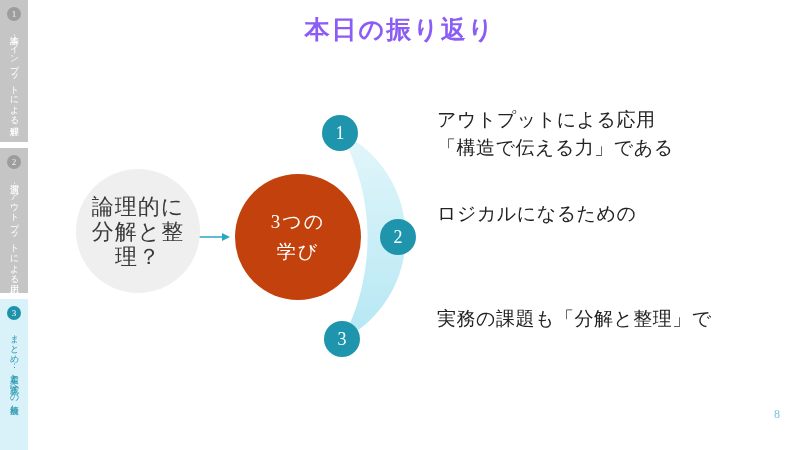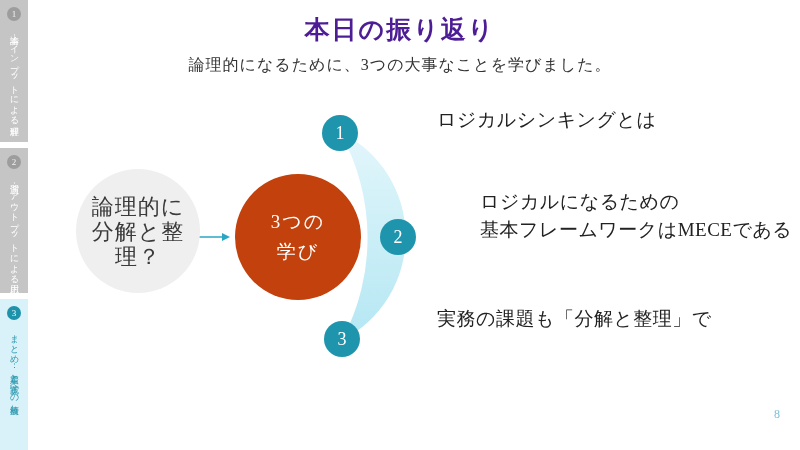--- a/index.html
+++ b/index.html
@@ -19,21 +19,21 @@
   .side-item--inactive { background:#c5c5c5; color:#ffffff; }
   .side-item--active   { background:#d9f1f8; color:#2b98ae; }
   .side-badge { width:14px; height:14px; border-radius:50%; flex:0 0 auto;
     font-size:9px; line-height:14px; text-align:center; margin-bottom:8px; }
   .side-item--inactive .side-badge { background:#9d9d9d; color:#f2f2f2; }
   .side-item--active   .side-badge { background:#1d92aa; color:#ffffff; }
   .side-label { writing-mode:vertical-rl; text-orientation:upright;
     font-size:9px; line-height:1; letter-spacing:0; }
   
   .title { position:absolute; left:0; right:0; top:13px; text-align:center;
-    font-size:25px; font-weight:bold; color:#4c1d95; letter-spacing:2px; }
+    font-size:25px; font-weight:bold; color:#8b5cf6; letter-spacing:2px; }
   .subtitle { position:absolute; left:0; right:0; top:55px; text-align:center;
     font-size:16px; color:#333333; letter-spacing:1px; }
   
   .diagram-svg { position:absolute; left:0; top:0; width:800px; height:450px;
     pointer-events:none; }
   .q-circle { position:absolute; left:76px; top:169px; width:124px; height:124px;
     border-radius:50%; background:#efefef; display:flex; flex-direction:column;
     align-items:center; justify-content:center; color:#3a3a3a; font-size:22px;
     line-height:25px; letter-spacing:1px; text-align:center; }
   .c-circle { position:absolute; left:235px; top:174px; width:126px; height:126px;
@@ -43,21 +43,21 @@
   .num-circle { position:absolute; width:36px; height:36px; border-radius:50%;
     background:#1e95ad; color:#ffffff; font-size:18px; line-height:36px;
     text-align:center; }
   .num-circle--1 { left:322px; top:115px; }
   .num-circle--2 { left:380px; top:219px; }
   .num-circle--3 { left:324px; top:321px; }
   
   .point { position:absolute; left:437px; color:#222222; font-size:19px;
     line-height:28px; letter-spacing:0.5px; }
   .point--1 { top:106px; }
-  .point--2 { top:188px;margin-left:43px; }
+  .point--2 { top:200px; }
   .point--3 { top:306px;font-family:Liberation Mono, monospace; }
   .point span { display:block; }
   
   .page-number { position:absolute; right:20px; top:407px; color:#79c2da;
     font-size:12px; }
 </style>
 </head>
 <body>
 
 <div class="slide">
@@ -71,21 +71,20 @@
       <span class="side-badge">2</span>
       <span class="side-label">演習：アウトプットによる応用</span>
     </div>
     <div class="side-item side-item--3 side-item--active">
       <span class="side-badge">3</span>
       <span class="side-label">まとめ：定着と実践への橋渡し</span>
     </div>
   </aside>
 
   <h1 class="title">本日の振り返り</h1>
-  <p class="subtitle">論理的になるために、3つの大事なことを学びました。</p>
 
   <svg class="diagram-svg" viewBox="0 0 800 450">
     <defs>
       <linearGradient id="crescGrad" x1="0" y1="0" x2="0" y2="1">
         <stop offset="0" stop-color="#e3f6fb"></stop>
         <stop offset="1" stop-color="#b4e7f3"></stop>
       </linearGradient>
     </defs>
     <path d="M 340 132 A 116 116 0 0 1 342 340 A 217 217 0 0 0 340 132 Z" fill="url(#crescGrad)"></path>
     <g>
@@ -102,25 +101,25 @@
   <div class="c-circle">
     <span>3つの</span>
     <span>学び</span>
   </div>
 
   <div class="num-circle num-circle--1">1</div>
   <div class="num-circle num-circle--2">2</div>
   <div class="num-circle num-circle--3">3</div>
 
   <div class="point point--1">
-    <span>ロジカルシンキングとは</span>
+    <span>アウトプットによる応用</span>
+    <span>「構造で伝える力」である</span>
   </div>
   <div class="point point--2">
     <span>ロジカルになるための</span>
-    <span>基本フレームワークはMECEである</span>
   </div>
   <div class="point point--3">
     <span>実務の課題も「分解と整理」で</span>
   </div>
 
   <div class="page-number">8</div>
 
 </div>
 
 </body></html>

